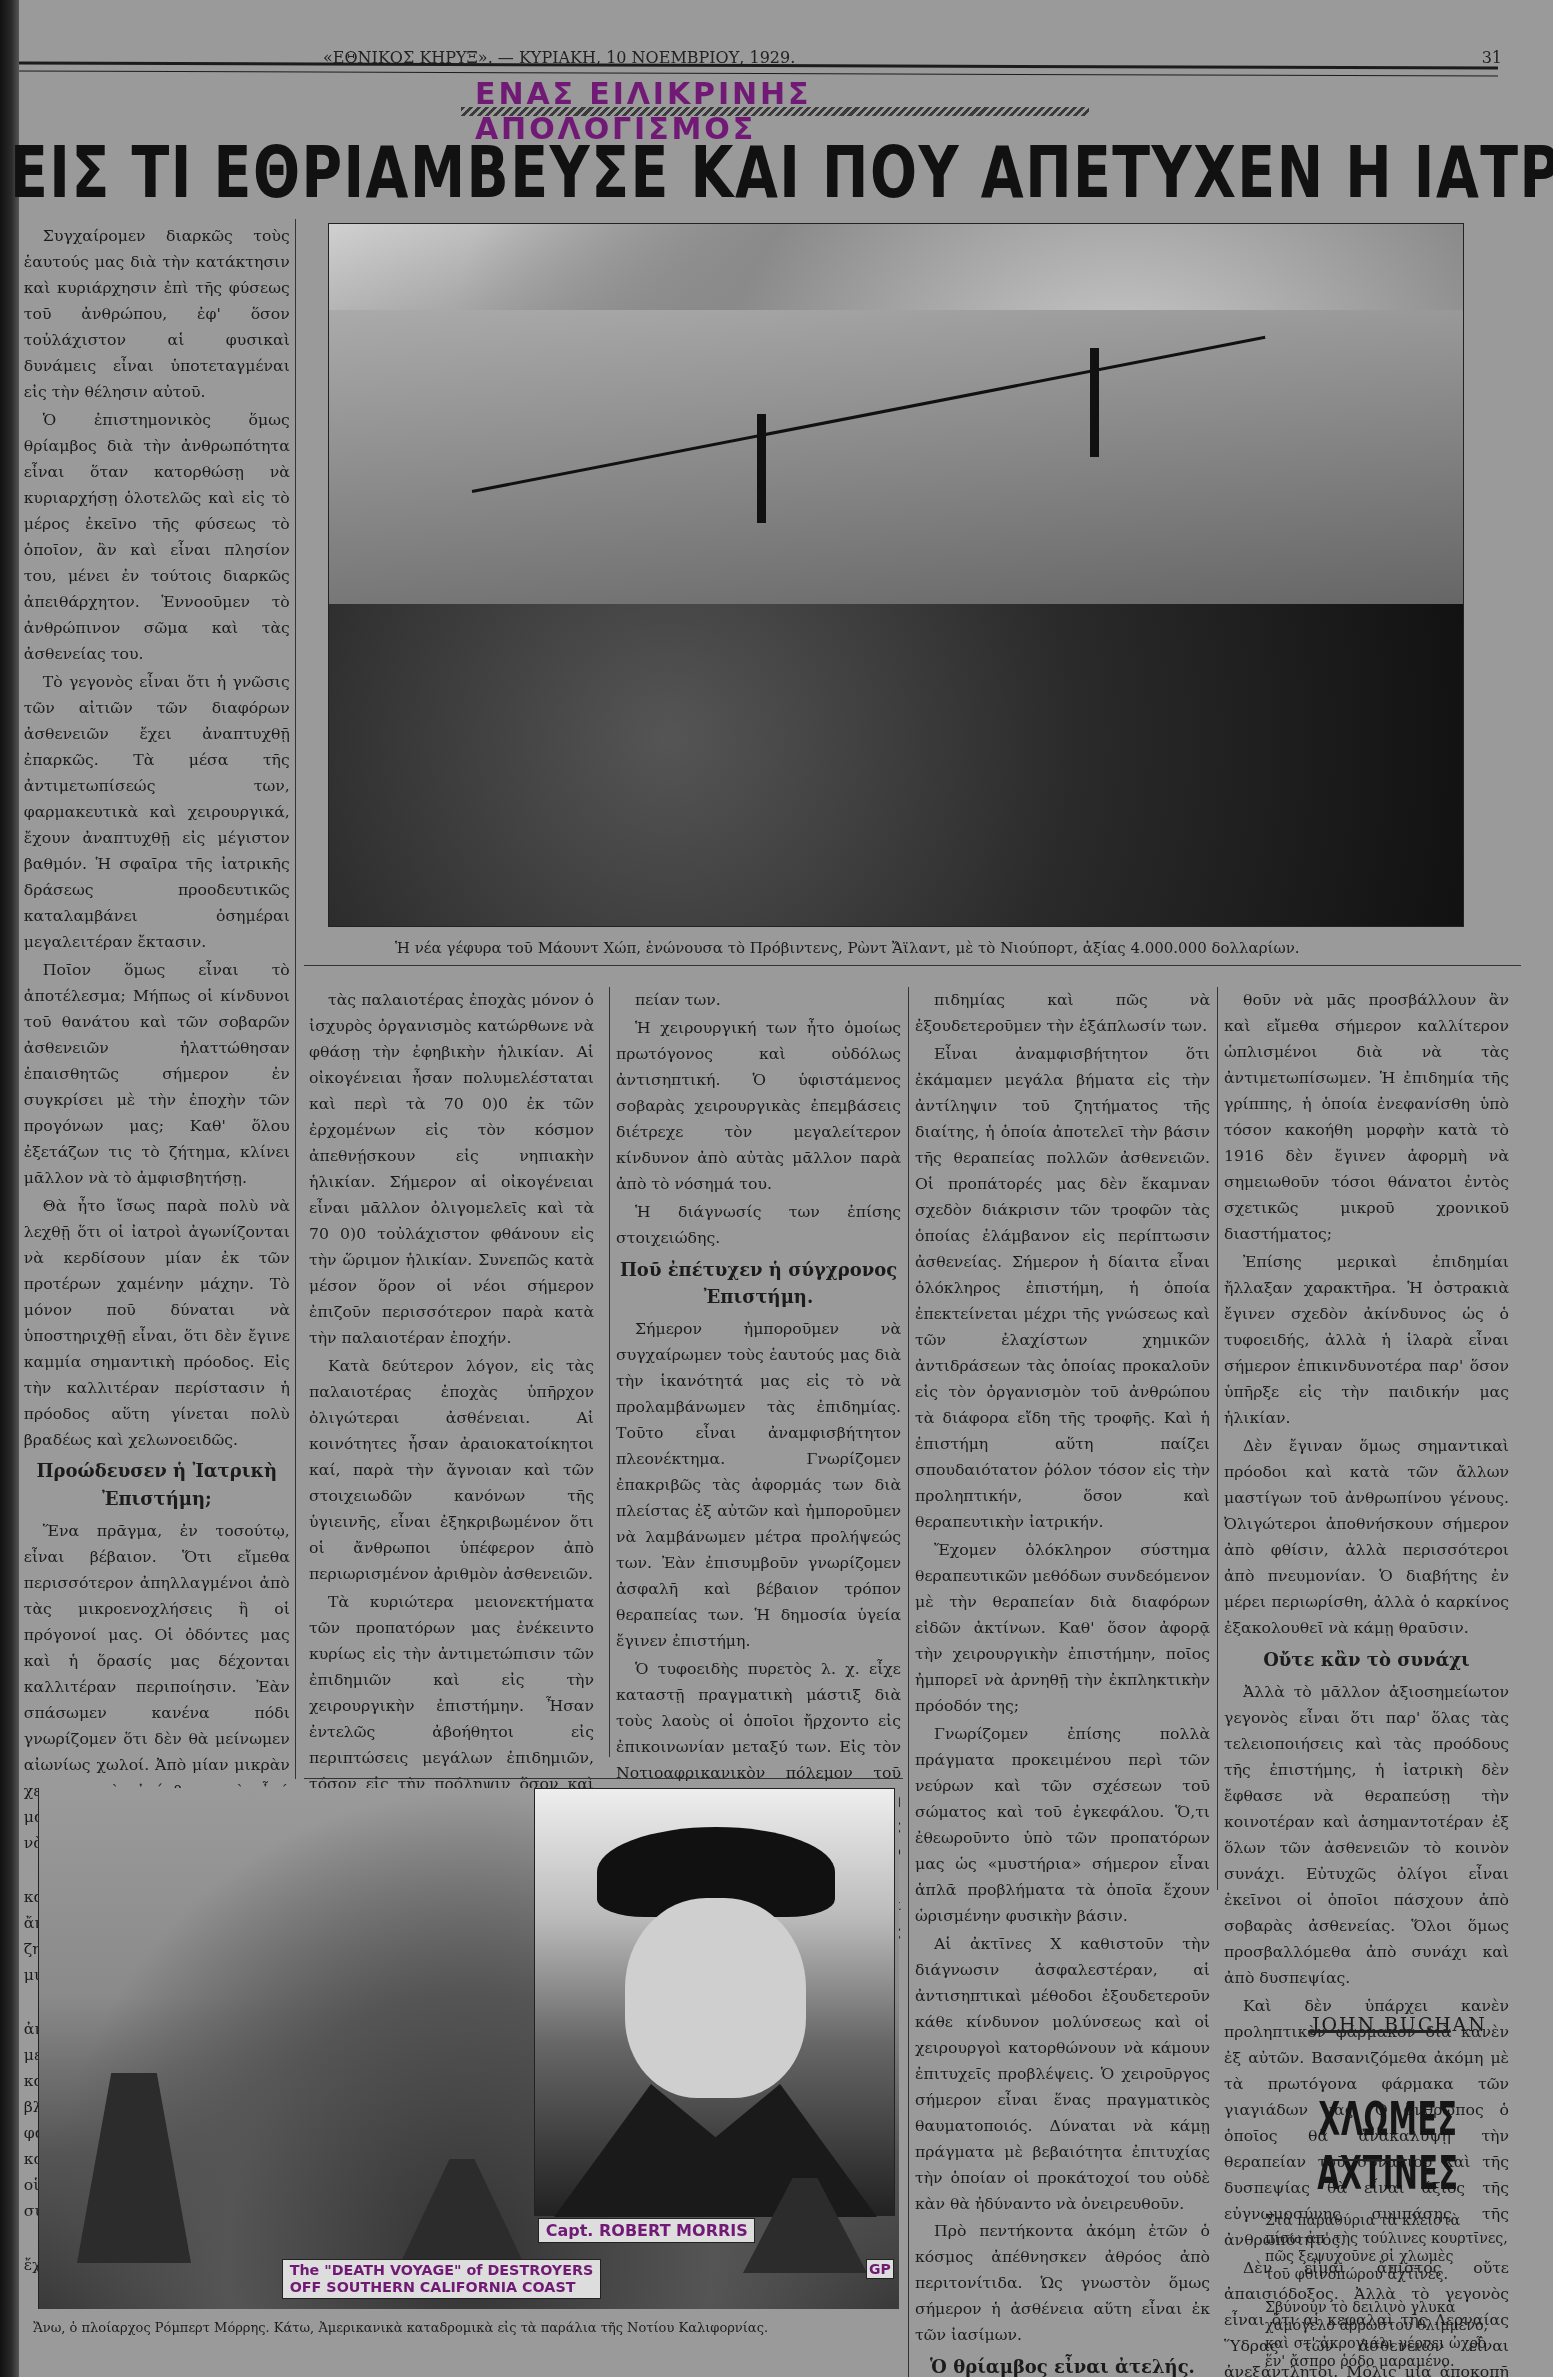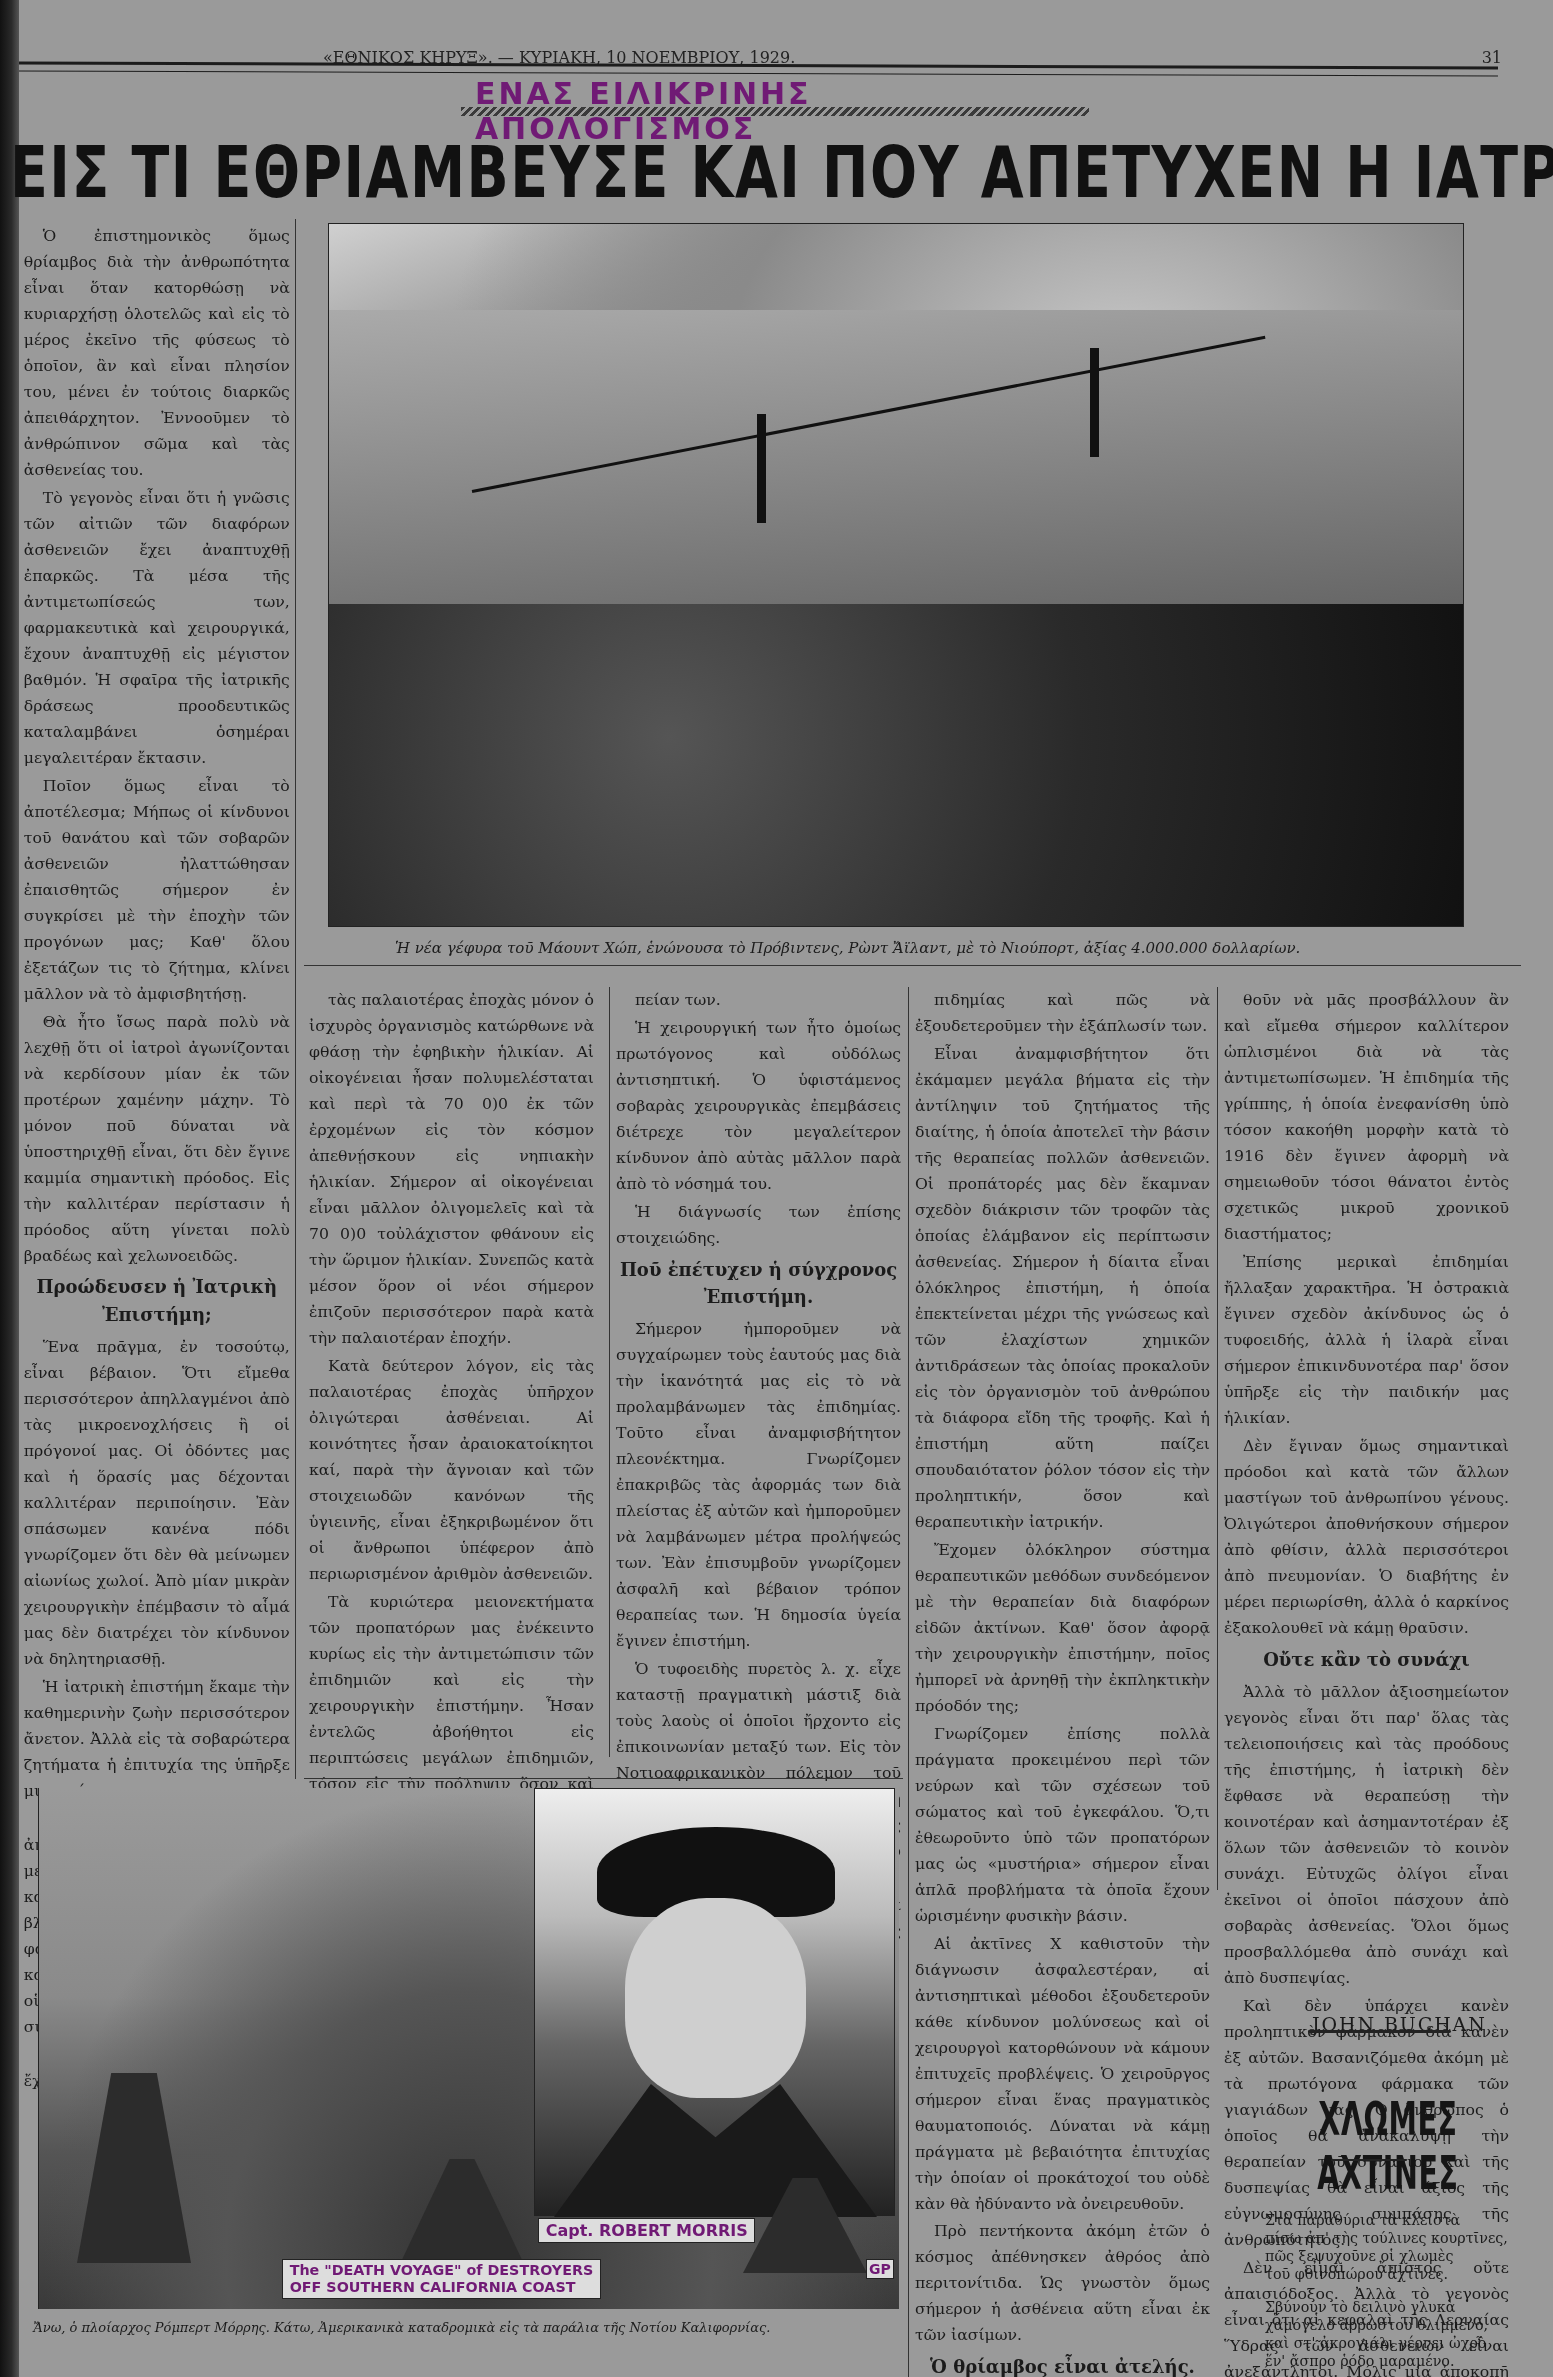--- a/index.html
+++ b/index.html
@@ -71,21 +71,21 @@
     background: #111; transform: rotate(-11deg); transform-origin: left center;
   }
   .photo-bridge .tower {
     position: absolute; width: 8.6px; height: 109px; background: #111;
   }
   .photo-bridge .land {
     position: absolute; left: 0; top: 380px; width: 100%; height: 333px;
     background: radial-gradient(circle at 30% 40%, #555 0%, #2a2a2a 50%, #111 100%);
   }
   .caption {
-    position: absolute; font-size: 15px; color: #1b1b1b; font-style: italic;
+    position: absolute; font-size: 15px; color: #1b1b1b; 
     white-space: nowrap;
   }
   .photo-navy {
     position: absolute; left: 19px; top: 1788px; width: 861px; height: 521px;
     background:
       radial-gradient(ellipse at 50% 90%, #333 0%, #555 40%, transparent 70%),
       linear-gradient(180deg, #9a9a9a 0%, #8a8a8a 40%, #555 70%, #3a3a3a 100%);
     border-left: 1.4px solid #222;
     overflow: hidden;
   }
@@ -143,20 +143,21 @@
     <div class="water"></div>
     <div class="span"></div>
     <div class="tower" style="left:428px; top:190px;"></div>
     <div class="tower" style="left:761px; top:124px;"></div>
     <div class="land"></div>
   </div>
   <div class="caption" style="left:376px; top:939px; font-size:15px;">Ἡ νέα γέφυρα τοῦ Μάουντ Χώπ, ἑνώνουσα τὸ Πρόβιντενς, Ρὼντ Ἄϊλαντ, μὲ τὸ Νιούπορτ, ἀξίας 4.000.000 δολλαρίων.</div>
   <div class="hrule" style="left:285px; top:965px; width:1217px; height:1.4px;"></div>
 
   <div class="col" style="left:4.8px; top:223px; width:266px;">
+    <p>Συγχαίρομεν διαρκῶς τοὺς ἑαυτούς μας διὰ τὴν κατάκτησιν καὶ κυριάρχησιν ἐπὶ τῆς φύσεως τοῦ ἀνθρώπου, ἐφ' ὅσον τοὐλάχιστον αἱ φυσικαὶ δυνάμεις εἶναι ὑποτεταγμέναι εἰς τὴν θέλησιν αὐτοῦ.</p>
     <p>Ὁ ἐπιστημονικὸς ὅμως θρίαμβος διὰ τὴν ἀνθρωπότητα εἶναι ὅταν κατορθώσῃ νὰ κυριαρχήσῃ ὁλοτελῶς καὶ εἰς τὸ μέρος ἐκεῖνο τῆς φύσεως τὸ ὁποῖον, ἂν καὶ εἶναι πλησίον του, μένει ἐν τούτοις διαρκῶς ἀπειθάρχητον. Ἐννοοῦμεν τὸ ἀνθρώπινον σῶμα καὶ τὰς ἀσθενείας του.</p>
     <p>Τὸ γεγονὸς εἶναι ὅτι ἡ γνῶσις τῶν αἰτιῶν τῶν διαφόρων ἀσθενειῶν ἔχει ἀναπτυχθῇ ἐπαρκῶς. Τὰ μέσα τῆς ἀντιμετωπίσεώς των, φαρμακευτικὰ καὶ χειρουργικά, ἔχουν ἀναπτυχθῇ εἰς μέγιστον βαθμόν. Ἡ σφαῖρα τῆς ἰατρικῆς δράσεως προοδευτικῶς καταλαμβάνει ὁσημέραι μεγαλειτέραν ἔκτασιν.</p>
     <p>Ποῖον ὅμως εἶναι τὸ ἀποτέλεσμα; Μήπως οἱ κίνδυνοι τοῦ θανάτου καὶ τῶν σοβαρῶν ἀσθενειῶν ἠλαττώθησαν ἐπαισθητῶς σήμερον ἐν συγκρίσει μὲ τὴν ἐποχὴν τῶν προγόνων μας; Καθ' ὅλου ἐξετάζων τις τὸ ζήτημα, κλίνει μᾶλλον νὰ τὸ ἀμφισβητήσῃ.</p>
     <p>Θὰ ἦτο ἴσως παρὰ πολὺ νὰ λεχθῇ ὅτι οἱ ἰατροὶ ἀγωνίζονται νὰ κερδίσουν μίαν ἐκ τῶν προτέρων χαμένην μάχην. Τὸ μόνον ποῦ δύναται νὰ ὑποστηριχθῇ εἶναι, ὅτι δὲν ἔγινε καμμία σημαντικὴ πρόοδος. Εἰς τὴν καλλιτέραν περίστασιν ἡ πρόοδος αὕτη γίνεται πολὺ βραδέως καὶ χελωνοειδῶς.</p>
     <h3>Προώδευσεν ἡ Ἰατρικὴ Ἐπιστήμη;</h3>
     <p>Ἕνα πρᾶγμα, ἐν τοσούτῳ, εἶναι βέβαιον. Ὅτι εἴμεθα περισσότερον ἀπηλλαγμένοι ἀπὸ τὰς μικροενοχλήσεις ἢ οἱ πρόγονοί μας. Οἱ ὀδόντες μας καὶ ἡ ὅρασίς μας δέχονται καλλιτέραν περιποίησιν. Ἐὰν σπάσωμεν κανένα πόδι γνωρίζομεν ὅτι δὲν θὰ μείνωμεν αἰωνίως χωλοί. Ἀπὸ μίαν μικρὰν χειρουργικὴν ἐπέμβασιν τὸ αἷμά μας δὲν διατρέχει τὸν κίνδυνον νὰ δηλητηριασθῇ.</p>
     <p>Ἡ ἰατρικὴ ἐπιστήμη ἔκαμε τὴν καθημερινὴν ζωὴν περισσότερον ἄνετον. Ἀλλὰ εἰς τὰ σοβαρώτερα ζητήματα ἡ ἐπιτυχία της ὑπῆρξε μικροτέρα.</p>
     <p>Εἰς τὰς πρώτας περιόδους τῆς ἀνθρωπίνης ζωῆς ἡ ἄγνοια ἦτο μεγάλη καὶ αἱ μέθοδοι σκληραὶ καὶ βάναυσοι. Ρίπτων λ. χ. ἕνα βλέμμα εἰς τὴν ἱστορίαν τῆς φαρμακολογίας, ἐκπλήσσεται κανεὶς ἐὰν πρὸ διακοσίων ἐτῶν οἱ ἀσθενεῖς ἐξετέλουν τὰς συμβουλὰς τοῦ ἰατροῦ των.</p>
     <p>Δύο ὅμως πράγματα πρέπει νὰ ἔχῃ τις ὑπ' ὄψιν. Πρῶτον ὅτι εἰς</p>
   </div>

